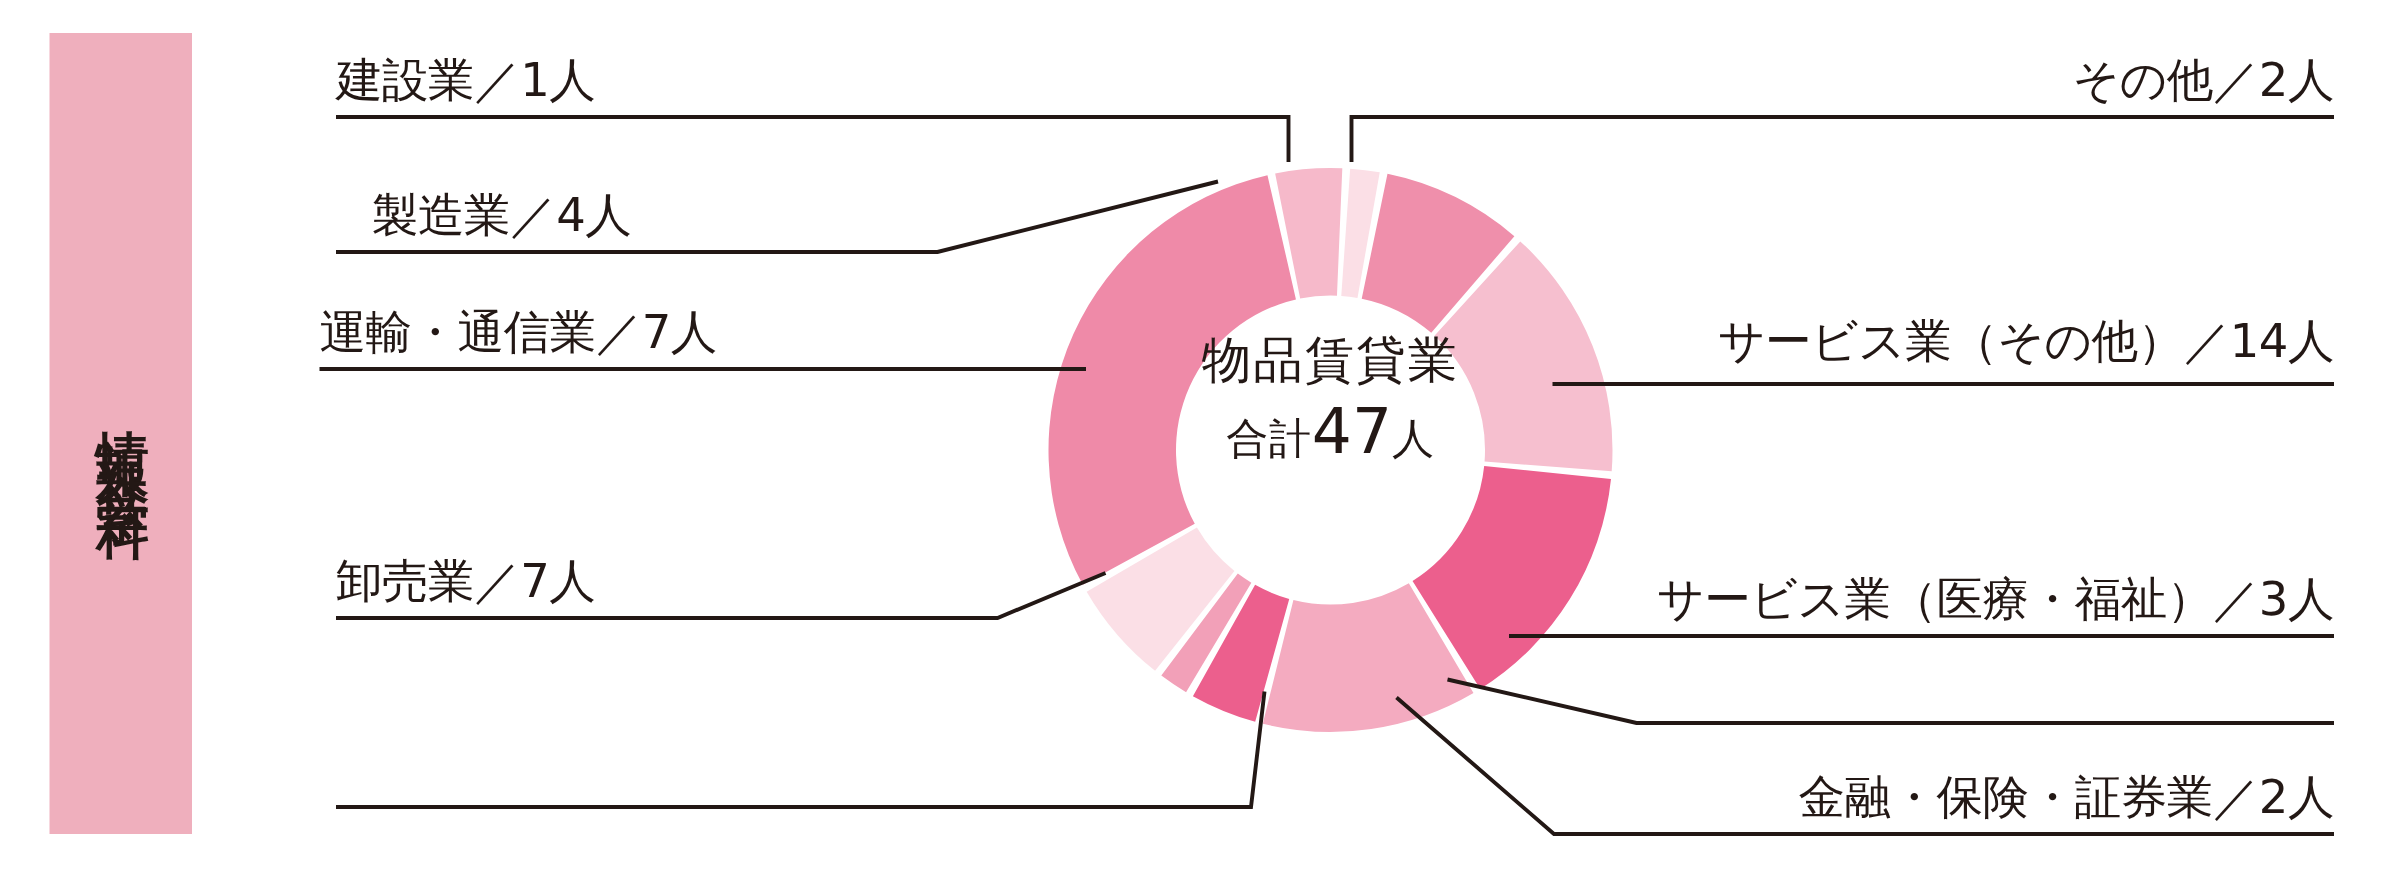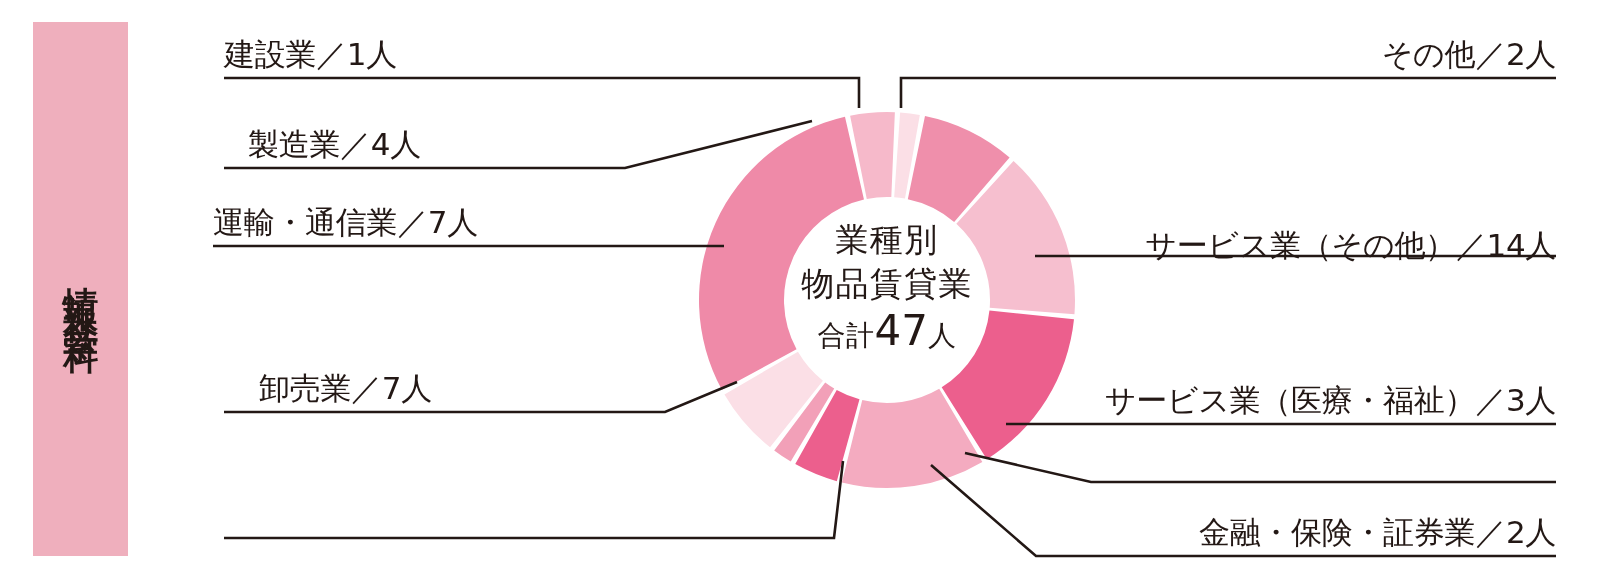--- a/index.html
+++ b/index.html
@@ -134,31 +134,30 @@
       <path d="M1556,556 L1036,556 L931,465"></path>
     </g>
   </svg>
 
   <div class="callout left" style="left:224px; top:38px;">建設業／1人</div>
 
   <div class="callout left" style="left:224px; top:128px;margin-left:24px;">製造業／4人</div>
 
   <div class="callout left" style="left:213px; top:206px;">運輸・通信業／7人</div>
 
-  <div class="callout left" style="left:224px; top:372px;margin-left:35px;">卸売業／7人</div>
+  <div class="callout left" style="left:224px; top:372px;">卸売業／7人</div>
 
 
   <div class="callout right" style="right:44px; top:38px;">その他／2人</div>
 
-  <div class="callout right" style="right:44px; top:229px;text-align:center;">サービス業（その他）／14人</div>
+  <div class="callout right" style="right:44px; top:212px;text-align:center;">サービス業（その他）／14人</div>
 
   <div class="callout right" style="right:44px; top:384px;margin-left:44px;">サービス業（医療・福祉）／3人</div>
 
 
   <div class="callout right" style="right:44px; top:516px;">金融・保険・証券業／2人</div>
 
   <div class="center-text" style="left:787px; top:218px; width:200px;">
-    <div class="center-line1">業種別</div>
     <div class="center-line2">物品賃貸業</div>
     <div class="center-line3"><span>合計</span><span class="center-total-num">47</span><span>人</span></div>
   </div>
 
 </div>
 
 </body></html>

